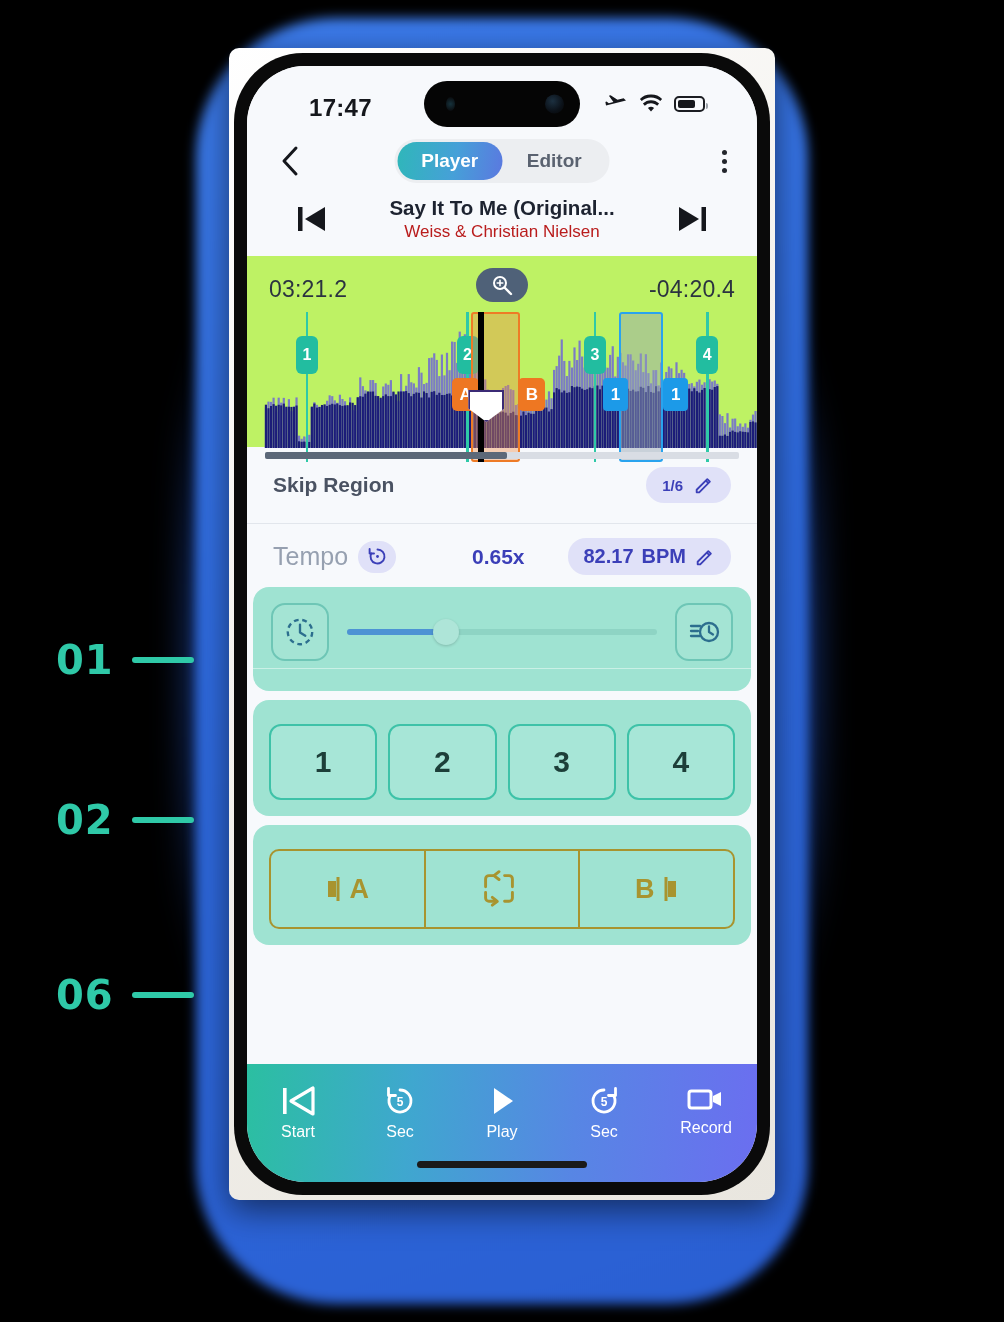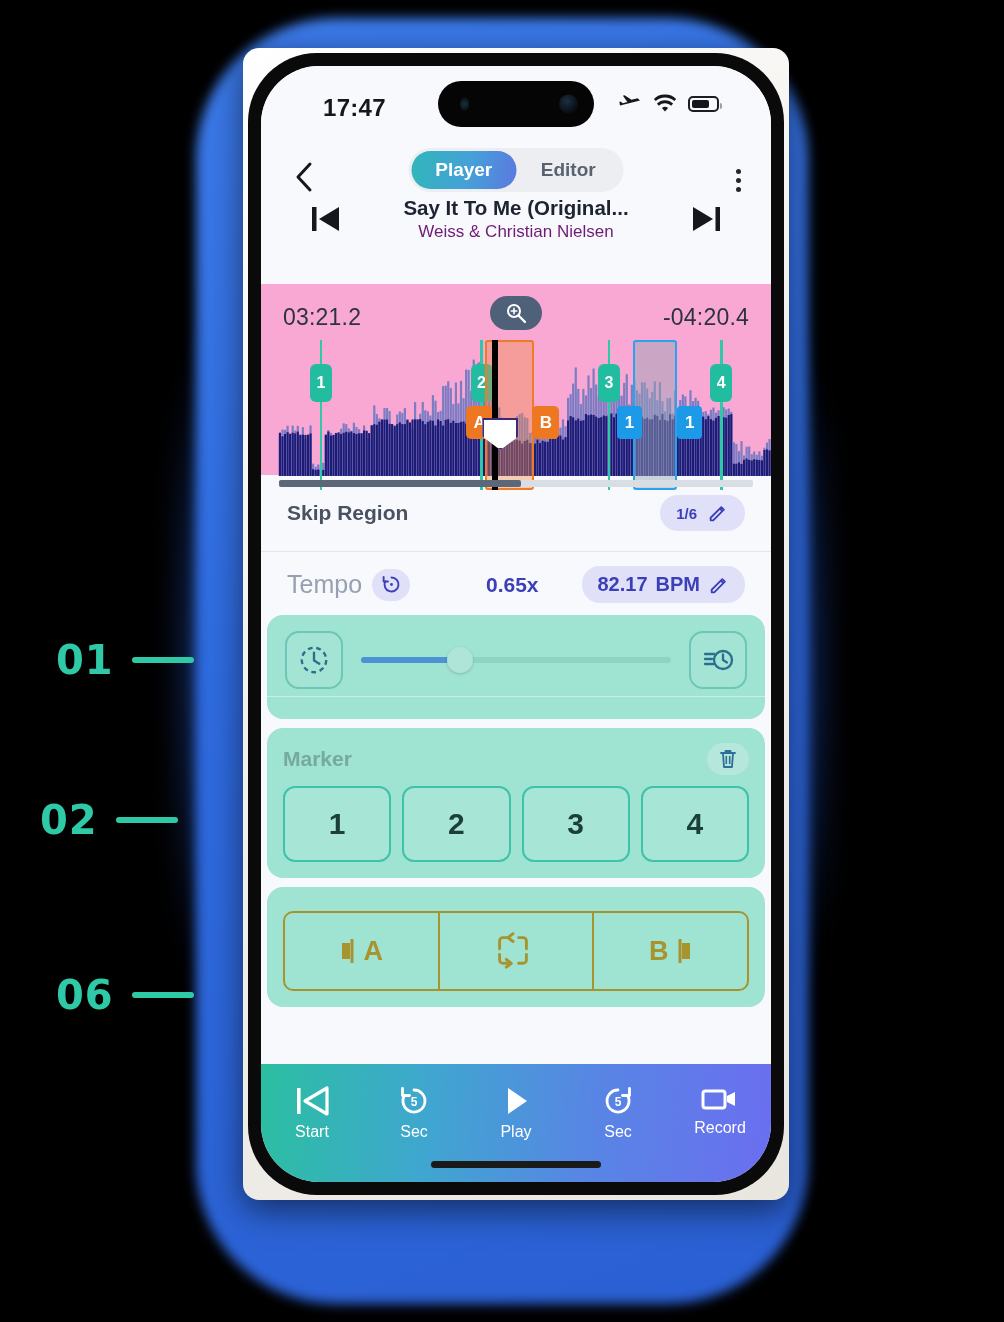--- a/index.html
+++ b/index.html
@@ -34,22 +34,22 @@
   .glow2 {
     position:absolute; left:196px; top:18px; width:612px; height:1286px;
     border-radius: 140px;
     background: linear-gradient(160deg,#3c7bea 0%, #2f6be0 45%, #2a5fd2 100%);
     filter: blur(6px);
     z-index: 2;
   }
 
   
   .phone-outer {
-    position:absolute; left:243px; top:48px; width:546px; height:1152px;
-    border-radius: 16px;
+    position:absolute; left:229px; top:48px; width:546px; height:1152px;
+    border-radius: 10px;
     background: linear-gradient(145deg,#ffffff 0%, #f4f2ee 40%, #e9e6df 100%);
     box-shadow: 0 10px 34px rgba(0,0,0,0.55);
     z-index: 5;
     padding-left: 20px;
   }
   .phone-bezel {
     position:absolute; left:5px; top:5px; right:5px; bottom:5px;
     border-radius: 69px; background:#0a0a0a;
   }
   .screen {
@@ -88,21 +88,21 @@
     position:relative; display:flex; align-items:center; padding:2px;
   }
   .battery::after {
     content:""; position:absolute; right:-5px; top:5px; width:2.5px; height:6px;
     background:#9aa0a8; border-radius:0 2px 2px 0;
   }
   .battery-fill { height:100%; width:76%; background:#15171c; border-radius:2px; }
 
   
   .navbar {
-    height: 62px; flex:0 0 auto; display:flex; align-items:flex-end;
+    height: 62px; flex:0 0 auto; display:flex; align-items:center;
     padding: 0 28px; background:#f7f9fc; position:relative;
   }
   .back-chev { width:30px; height:30px; display:flex; align-items:center; justify-content:center; cursor:pointer; }
   .segmented {
     position:absolute; left:50%; transform:translateX(-50%);
     display:flex; background:#eceef1; border-radius:22px; padding:3px; width:215px;
   }
   .seg {
     flex:1; text-align:center; font-size:19px; font-weight:700;
     padding:8px 0; border-radius:19px; color:#5a6270;
@@ -114,24 +114,24 @@
   .kebab { position:absolute; right:30px; display:flex; flex-direction:column; gap:4px; }
   .kebab i { width:5px;height:5px;border-radius:50%;background:#23262c;display:block; }
 
   
   .trackbar {
     flex:0 0 auto; display:flex; align-items:center; justify-content:center;
     gap:34px; padding: 4px 0 14px 0; background:#f7f9fc;
   }
   .tr-meta { text-align:center; width:280px; }
   .tr-title { font-size:20.5px; font-weight:700; color:#1d2330; white-space:nowrap; overflow:hidden; }
-  .tr-artist { font-size:17px; color:#701a75; margin-top:2px; white-space:nowrap; }
-
-  
-  .wave-wrap { flex:0 0 auto; background:#f9a8d4; position:relative; height:191px;margin-top:28px; }
+  .tr-artist { font-size:17px; color:#b91c1c; margin-top:2px; white-space:nowrap; }
+
+  
+  .wave-wrap { flex:0 0 auto; background:#bef264; position:relative; height:191px; }
   .wave-times {
     display:flex; justify-content:space-between; align-items:center;
     padding: 10px 22px 0 22px; position:relative; height:56px;
   }
   .time-txt { font-size:23px; color:#2b3340; font-weight:400; letter-spacing:0.2px; }
   .zoom-pill {
     position:absolute; left:50%; transform:translateX(-50%); top:12px;
     width:52px;height:34px;border-radius:17px;background:#4f6178;
     display:flex;align-items:center;justify-content:center;
   }
@@ -272,21 +272,21 @@
 </style>
 </head>
 <body>
 
 <div id="root">
 
   <div class="annot" style="left:56px; top:640px;">
     <span class="annot-num">01</span>
     <span class="annot-line"></span>
   </div>
-  <div class="annot" style="left:40px; top:800px;">
+  <div class="annot" style="left:56px; top:800px;">
     <span class="annot-num">02</span>
     <span class="annot-line"></span>
   </div>
   <div class="annot" style="left:56px; top:975px;">
     <span class="annot-num">06</span>
     <span class="annot-line"></span>
   </div>
 
   <div class="glow"></div>
   <div class="glow2"></div>
@@ -834,29 +834,20 @@
               <path d="M22 10.5V16l4 2.5" fill="none" stroke="#2c6e8e" stroke-width="2.3" stroke-linecap="round" stroke-linejoin="round"></path>
               <path d="M4 10h9M4 15h7M4 20h9" stroke="#2c6e8e" stroke-width="2.3" stroke-linecap="round"></path>
             </svg>
           </div>
           <span class="tempo-divider"></span>
         </div>
 
         <div class="sep"></div>
 
         <div class="panel">
-          <div class="panel-head">
-            <span class="panel-title">Marker</span>
-            <div class="trash-btn">
-              <svg width="20" height="22" viewBox="0 0 20 22">
-                <path d="M3 5h14M7.5 5V3h5v2M5 5l1 14h8l1-14" fill="none" stroke="#2f6e96" stroke-width="1.8" stroke-linecap="round" stroke-linejoin="round"></path>
-                <path d="M8.3 8.5v7M11.7 8.5v7" stroke="#2f6e96" stroke-width="1.6" stroke-linecap="round"></path>
-              </svg>
-            </div>
-          </div>
           <div class="chip-row">
             <div class="chip">1</div>
             <div class="chip">2</div>
             <div class="chip">3</div>
             <div class="chip">4</div>
           </div>
         </div>
 
         <div class="sep"></div>
 

